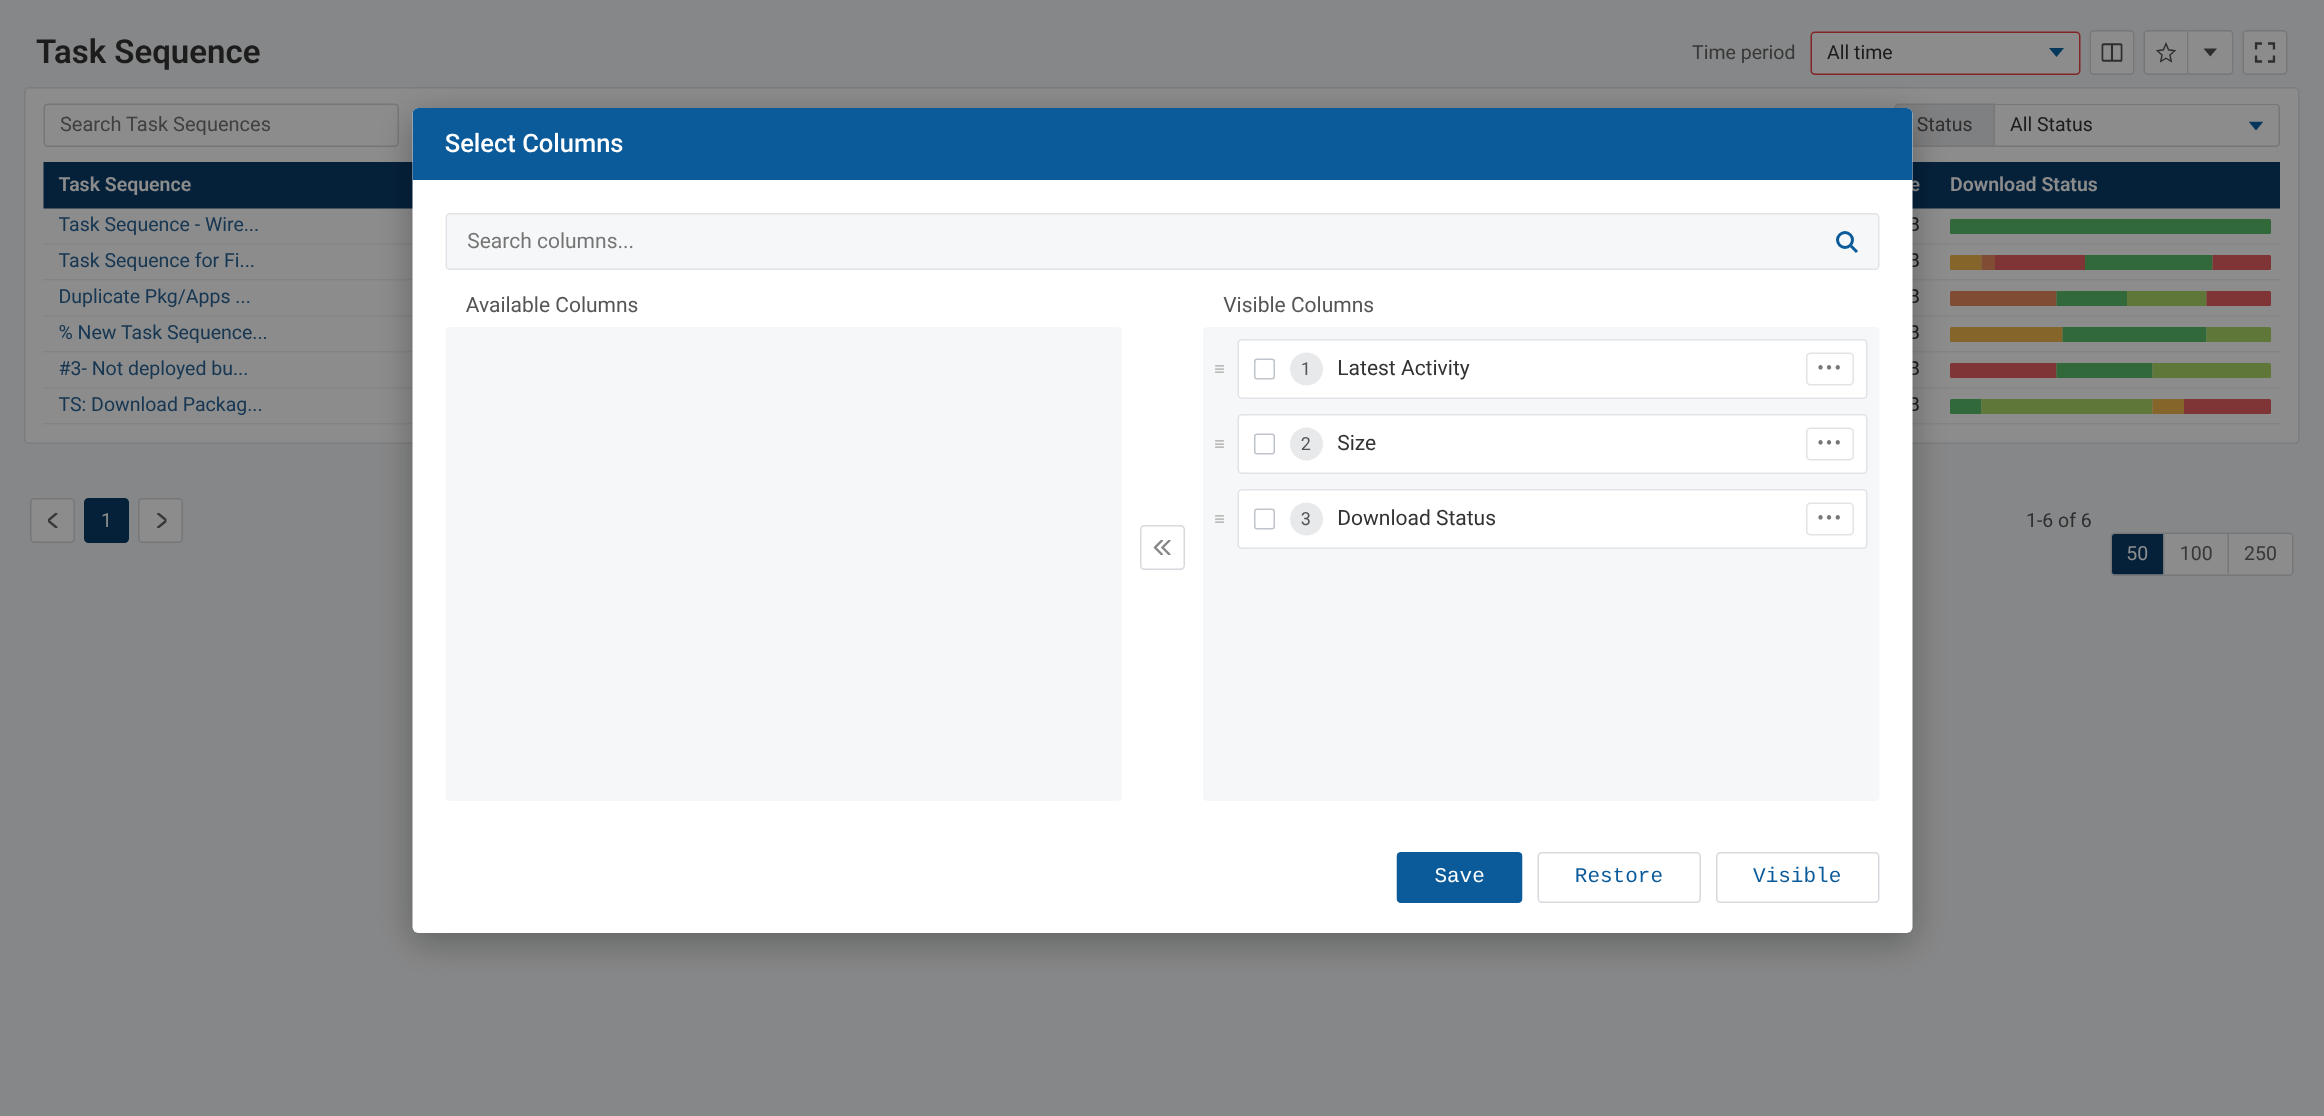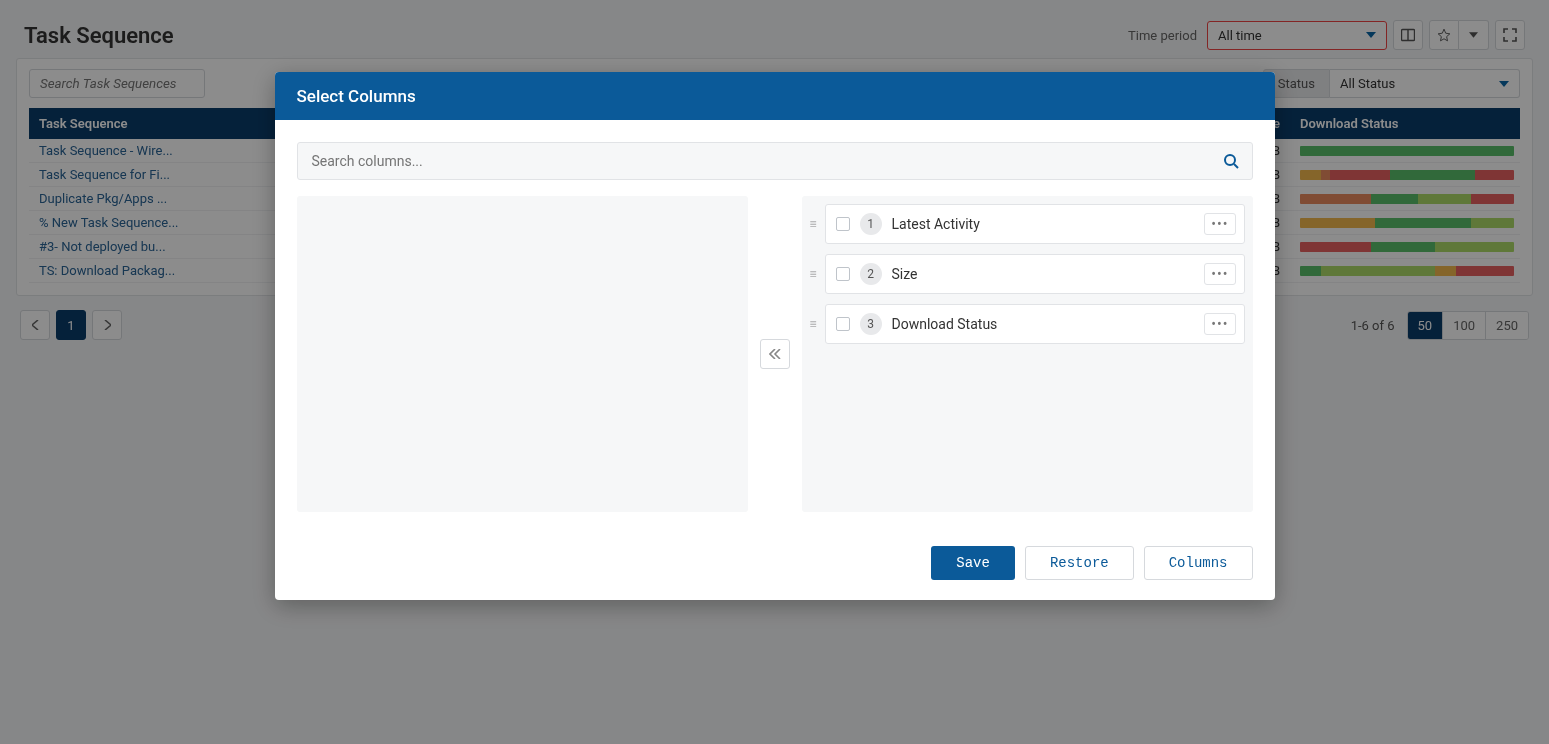--- a/index.html
+++ b/index.html
@@ -15,42 +15,42 @@
   .dropdown{display:flex;align-items:center;justify-content:space-between;border:1px solid #ef4444;background:#fff;border-radius:3px;padding:6px 10px;min-width:180px;cursor:pointer;}
   .dropdown .caret{margin-left:8px;color:#0a66a6;}
   .iconbtn{border:1px solid #d6d9dd;background:#fff;border-radius:3px;width:30px;height:30px;display:flex;align-items:center;justify-content:center;cursor:pointer;color:#555;}
   .iconbtn-group{display:flex;}
   .iconbtn-group .iconbtn{border-radius:0;}
   .iconbtn-group .iconbtn:first-child{border-radius:3px 0 0 3px;}
   .iconbtn-group .iconbtn:last-child{border-radius:0 3px 3px 0;border-left:0;}
 
   .content-card{background:#fff;border:1px solid #e1e3e6;border-radius:3px;margin:0 4px;padding:10px 12px 12px;position:relative;}
   .toolbar-row{display:flex;justify-content:space-between;align-items:center;margin-bottom:10px;}
-  .search-input{border:1px solid #d6d9dd;border-radius:3px;padding:6px 10px;width:176px;font-style:italic;}
+  .search-input{border:1px solid #d6d9dd;border-radius:3px;padding:6px 10px;width:237px;}
   .status-filter{display:flex;align-items:center;}
   .status-btn{background:#e8e9eb;border:1px solid #d6d9dd;border-radius:3px 0 0 3px;padding:6px 14px;color:#555;}
   .status-dd{border:1px solid #d6d9dd;border-left:0;border-radius:0 3px 3px 0;background:#fff;padding:6px 10px;min-width:190px;display:flex;justify-content:space-between;align-items:center;cursor:pointer;}
 
   table.data{width:100%;border-collapse:collapse;}
   table.data thead th{background:#0a3d6b;color:#fff;text-align:left;font-weight:600;padding:8px 10px;font-size:13px;}
   table.data thead th.size-col{text-align:right;width:160px;}
   table.data thead th.dl-col{width:230px;}
   table.data tbody td{padding:4px 10px;font-size:13px;border-bottom:1px solid #f0f1f3;color:#2a6496;}
   table.data tbody td.size{text-align:right;color:#333;}
   table.data tbody td.dl{padding-right:6px;}
 
   .bar{height:10px;width:100%;display:flex;border-radius:1px;overflow:hidden;}
   .seg{height:100%;}
 
   .pager-row{display:flex;justify-content:space-between;align-items:center;margin:14px 8px 4px;}
   .pager-left{display:flex;gap:6px;}
   .pgbtn{border:1px solid #d6d9dd;background:#fff;width:30px;height:30px;border-radius:3px;display:flex;align-items:center;justify-content:center;color:#666;cursor:pointer;}
   .pgbtn.active{background:#0a3d6b;color:#fff;border-color:#0a3d6b;}
   .pager-right{display:flex;align-items:center;gap:12px;color:#555;}
-  .size-group{display:flex;border:1px solid #d6d9dd;border-radius:3px;overflow:hidden;}
+  .size-group{display:flex;border:1px solid #d6d9dd;border-radius:3px;overflow:hidden;margin-top:45px;}
   .size-group .sz{padding:6px 10px;background:#fff;color:#666;cursor:pointer;border-left:1px solid #d6d9dd;}
   .size-group .sz:first-child{border-left:0;}
   .size-group .sz.active{background:#0a3d6b;color:#fff;}
 
   
   .overlay{position:fixed;inset:0;background:rgba(0,0,0,0.45);z-index:10;}
   .modal{position:fixed;top:72px;left:50%;transform:translateX(-50%);width:1000px;background:#fff;border-radius:4px;box-shadow:0 6px 24px rgba(0,0,0,0.3);z-index:20;overflow:hidden;}
   .modal-header{background:#0b5a99;color:#fff;padding:14px 22px;font-size:17px;font-weight:500;}
   .modal-body{padding:22px;}
   .modal .search-wrap{position:relative;margin-bottom:16px;}
@@ -249,30 +249,32 @@
       <input placeholder="Search columns..." style="">
       <span class="sicon">
         <svg width="16" height="16" viewBox="0 0 16 16">
             <circle cx="7" cy="7" r="5" fill="none" stroke="currentColor" stroke-width="2"></circle>
             <line x1="11" y1="11" x2="15" y2="15" stroke="currentColor" stroke-width="2"></line>
           </svg>
       </span>
     </div>
     <div class="cols-layout">
       <div class="col-panel">
+        <div class="col-label">Available Columns</div>
         <div class="col-box"></div>
       </div>
       <div class="move-col">
         <div class="move-btn">
           <svg width="12" height="10" viewBox="0 0 12 10">
               <path d="M6 0 L1 5 L6 10 M11 0 L6 5 L11 10" fill="none" stroke="currentColor" stroke-width="1.6"></path>
             </svg>
         </div>
       </div>
       <div class="col-panel">
+        <div class="col-label">Visible Columns</div>
         <div class="col-box" id="visible-box">
             <div class="vis-item">
               <div class="drag-handle">≡</div>
               <div class="vis-card">
                 <div class="chk"></div>
                 <div class="num">1</div>
                 <div class="lbl">Latest Activity</div>
                 <div class="more">•••</div>
               </div>
             </div>
@@ -294,15 +296,15 @@
                 <div class="more">•••</div>
               </div>
             </div>
           </div>
       </div>
     </div>
   </div>
   <div class="modal-footer">
     <button class="btn btn-primary">Save</button>
     <button class="btn btn-outline">Restore</button>
-    <button class="btn btn-outline">Columns</button>
+    <button class="btn btn-outline">Visible</button>
   </div>
 </div>
 
 </body></html>

